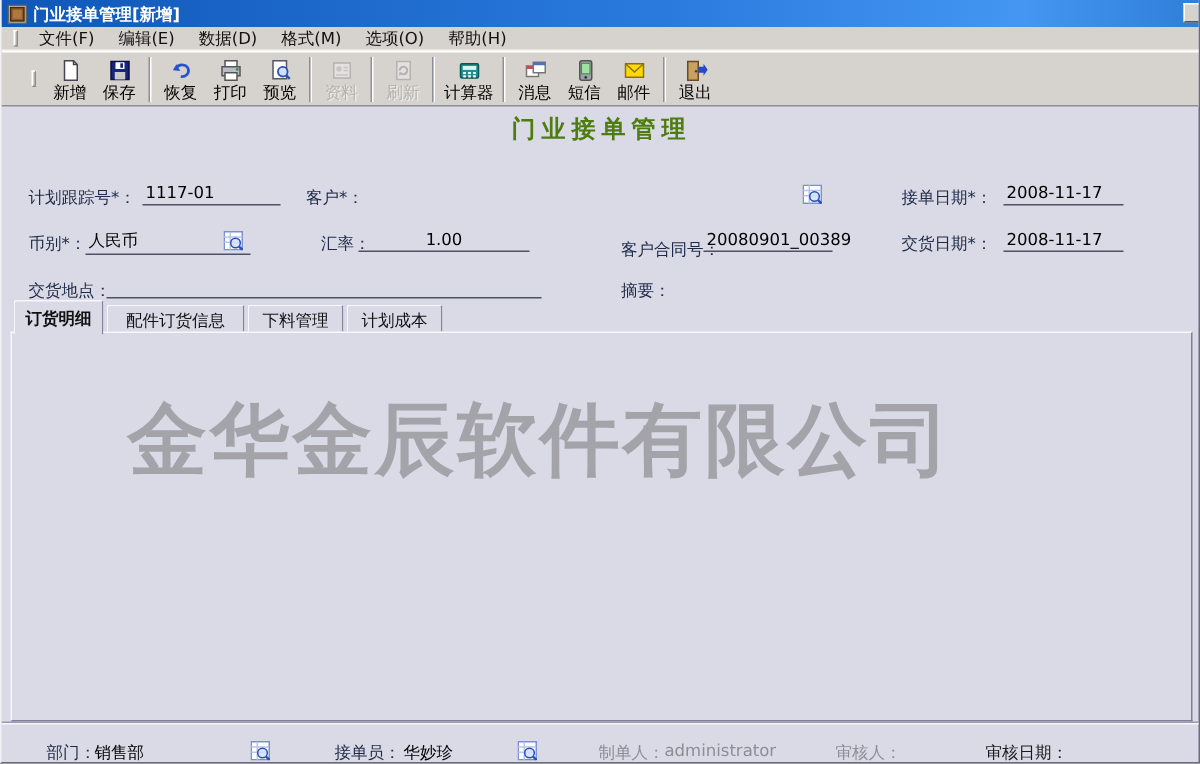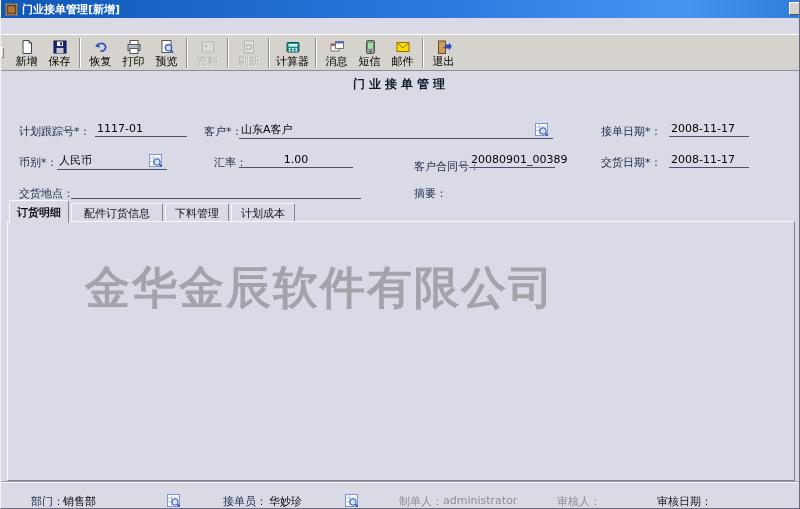--- a/index.html
+++ b/index.html
@@ -14,42 +14,42 @@
   .titlebar .app-ico{width:13px;height:13px;margin-right:4px;flex:0 0 auto;}
   .title-ctrl{position:absolute;right:-6px;top:2px;width:18px;height:13px;background:#d6d3ce;
     border:1px solid;border-color:#fff #555 #555 #fff;}
   
   .menubar{position:absolute;left:0;top:18px;width:800px;height:16px;background:#d6d3ce;
     border-bottom:1px solid #f5f4f0;display:flex;align-items:center;padding-left:8px;}
   .grip{width:3px;height:11px;margin-right:6px;border:1px solid;border-color:#fff #8a8a8a #8a8a8a #fff;}
   .menu-item{padding:1px 8px;cursor:default;color:#111;}
   
   .toolbar{position:absolute;left:0;top:34px;width:800px;height:37px;background:#d6d3ce;
-    border-top:1px solid #fff;border-bottom:1px solid #8f8f9a;display:flex;align-items:center;padding-left:0;}
+    border-top:1px solid #fff;border-bottom:1px solid #8f8f9a;display:flex;align-items:center;padding-left:20px;}
   .tb-btn{display:flex;flex-direction:column;align-items:center;justify-content:center;
     min-width:33px;height:34px;padding:1px 3px 0;cursor:pointer;color:#000;}
   .tb-btn.disabled{filter:grayscale(1);opacity:.55;cursor:default;}
   .tb-btn.disabled .tb-label{color:#9a9a9a;text-shadow:1px 1px 0 #fff;}
   .tb-btn svg{width:16px;height:16px;}
   .tb-label{margin-top:1px;line-height:12px;white-space:nowrap;}
   .tb-sep{width:2px;height:30px;margin:0 3px;border-left:1px solid #8f8f9a;border-right:1px solid #fff;}
   
   .lbl{position:absolute;color:#1d2946;white-space:nowrap;}
   .lbl.gray{color:#8d8d96;}
   .uline{position:absolute;border-bottom:1px solid #4d5166;padding:0 2px 1px;white-space:nowrap;color:#000;}
   .uline.red{color:#c22413;}
   .uline.rt{text-align:right;}
   .tbox{position:absolute;background:#fff;border:1px solid #9aa1bd;height:18px;line-height:16px;
     padding:0 3px;white-space:nowrap;overflow:hidden;color:#000;}
   .tbox.cream{background:#fdfae2;}
   .tbox.num{text-align:right;}
   .lk{position:absolute;width:13px;height:13px;cursor:pointer;}
   .lk-in{right:1px;top:2px;}
   .page-title{position:absolute;left:0;top:76px;width:800px;text-align:center;
-    font-size:12px;font-weight:bold;letter-spacing:4px;color:#0f172a;}
+    font-size:16px;font-weight:bold;letter-spacing:4px;color:#4d7c0f;}
   
   .tab{position:absolute;top:203px;height:19px;background:#d9dae6;border:1px solid #83839e;
     border-bottom:none;border-top-color:#f6f6fc;border-left-color:#f6f6fc;border-radius:2px 2px 0 0;
     display:flex;align-items:center;justify-content:center;cursor:pointer;z-index:2;color:#111;}
   .tab.active{top:200px;height:23px;z-index:4;font-weight:bold;}
   .tabpage{position:absolute;left:6px;top:221px;width:788px;height:260px;background:#d9dae6;
     border:1px solid;border-color:#f6f6fc #7e7e9a #7e7e9a #f6f6fc;z-index:3;}
   .group{position:absolute;border:1px solid #9096ba;border-radius:1px;}
   .group-label{position:absolute;top:-7px;left:8px;background:#d9dae6;padding:0 3px;color:#1d2946;white-space:nowrap;}
   
@@ -76,38 +76,47 @@
   .door-gap{position:absolute;top:6px;bottom:8px;left:calc(50% - 1px);width:2px;background:#200c04;}
   .gold-plate{position:absolute;left:12px;top:12px;width:12px;height:6px;background:#c8a23a;border:1px solid #8a6a1a;}
   .peephole{position:absolute;left:50%;top:58px;width:4px;height:4px;border-radius:50%;background:#d8c89a;border:1px solid #5a3a10;}
   .handle-plate{position:absolute;right:12px;top:44%;width:5px;height:36px;
     background:linear-gradient(90deg,#f0f2f4,#b0b6bc);border:1px solid #6a7077;}
   .handle-lever{position:absolute;right:16px;top:calc(44% + 7px);width:24px;height:4px;
     background:linear-gradient(180deg,#f4f6f8,#a8aeb4);border:1px solid #6a7077;}
   .door-sill{position:absolute;left:1px;right:1px;bottom:0;height:7px;background:linear-gradient(180deg,#efece2,#c9c6ba);}
   
   .watermark{position:absolute;pointer-events:none;color:rgba(118,118,118,.55);white-space:nowrap;z-index:9;}
-  .wm1{left:84px;top:258px;font-size:45px;font-weight:bold;letter-spacing:2px;}
+  .wm1{left:84px;top:258px;font-size:53px;font-weight:bold;letter-spacing:2px;}
   .wm2{left:222px;top:300px;font-size:46px;font-weight:bold;letter-spacing:4px;}
 </style>
 </head>
 <body>
 
 <div class="window">
 
   <div class="titlebar">
     <svg class="app-ico" viewBox="0 0 13 13">
         <rect x="0.5" y="0.5" width="12" height="12" fill="#d6d3ce" stroke="#666"></rect>
         <rect x="2" y="2" width="9" height="9" fill="#8a5a2a" stroke="#4a2a0a"></rect>
         <rect x="3.5" y="3.5" width="6" height="6" fill="#b07840"></rect>
       </svg>
     <span>门业接单管理[新增]</span>
     <span class="title-ctrl"></span>
   </div>
 
+  <div class="menubar">
+    <span class="grip"></span>
+    <span class="menu-item">文件(F)</span>
+    <span class="menu-item">编辑(E)</span>
+    <span class="menu-item">数据(D)</span>
+    <span class="menu-item">格式(M)</span>
+    <span class="menu-item">选项(O)</span>
+    <span class="menu-item">帮助(H)</span>
+  </div>
 
   <div class="toolbar">
     <span class="grip"></span>
     <div class="tb-btn">
       <svg viewBox="0 0 16 16">
           <path d="M4 1.5 h6 l2.5 2.5 v10.5 h-8.5 z" fill="#fff" stroke="#445"></path>
           <path d="M10 1.5 v2.5 h2.5" fill="none" stroke="#445"></path>
         </svg>
       <span class="tb-label">新增</span>
     </div>
@@ -213,21 +222,20 @@
         </svg>
       <span class="tb-label">退出</span>
     </div>
   </div>
 
   <div class="page-title">门业接单管理</div>
 
   <span class="lbl" style="left:18px;top:124px;">计划跟踪号*：</span>
   <span class="uline" style="left:94px;top:122px;width:92px;">1117-01</span>
   <span class="lbl" style="left:203px;top:124px;">客户*：</span>
-  <span class="uline" style="left:238px;top:122px;width:314px;">山东A客户</span>
   <span class="lk" style="left:534px;top:123px;"><svg viewBox="0 0 13 13" width="13" height="13">
         <rect x="0.5" y="0.5" width="12" height="12" fill="#fff" stroke="#7a8fd4"></rect>
         <path d="M0.5 4 H12.5 M0.5 7.5 H12.5 M4.5 0.5 V12.5" stroke="#b8c4ea" fill="none"></path>
         <circle cx="8" cy="8" r="3.2" fill="rgba(210,225,255,0.85)" stroke="#2a50b8"></circle>
         <line x1="10.4" y1="10.4" x2="12.6" y2="12.6" stroke="#2a50b8" stroke-width="1.6"></line>
       </svg></span>
   <span class="lbl" style="left:600px;top:124px;">接单日期*：</span>
   <span class="uline" style="left:668px;top:122px;width:80px;">2008-11-17</span>
 
   <span class="lbl" style="left:18px;top:155px;">币别*：</span>

